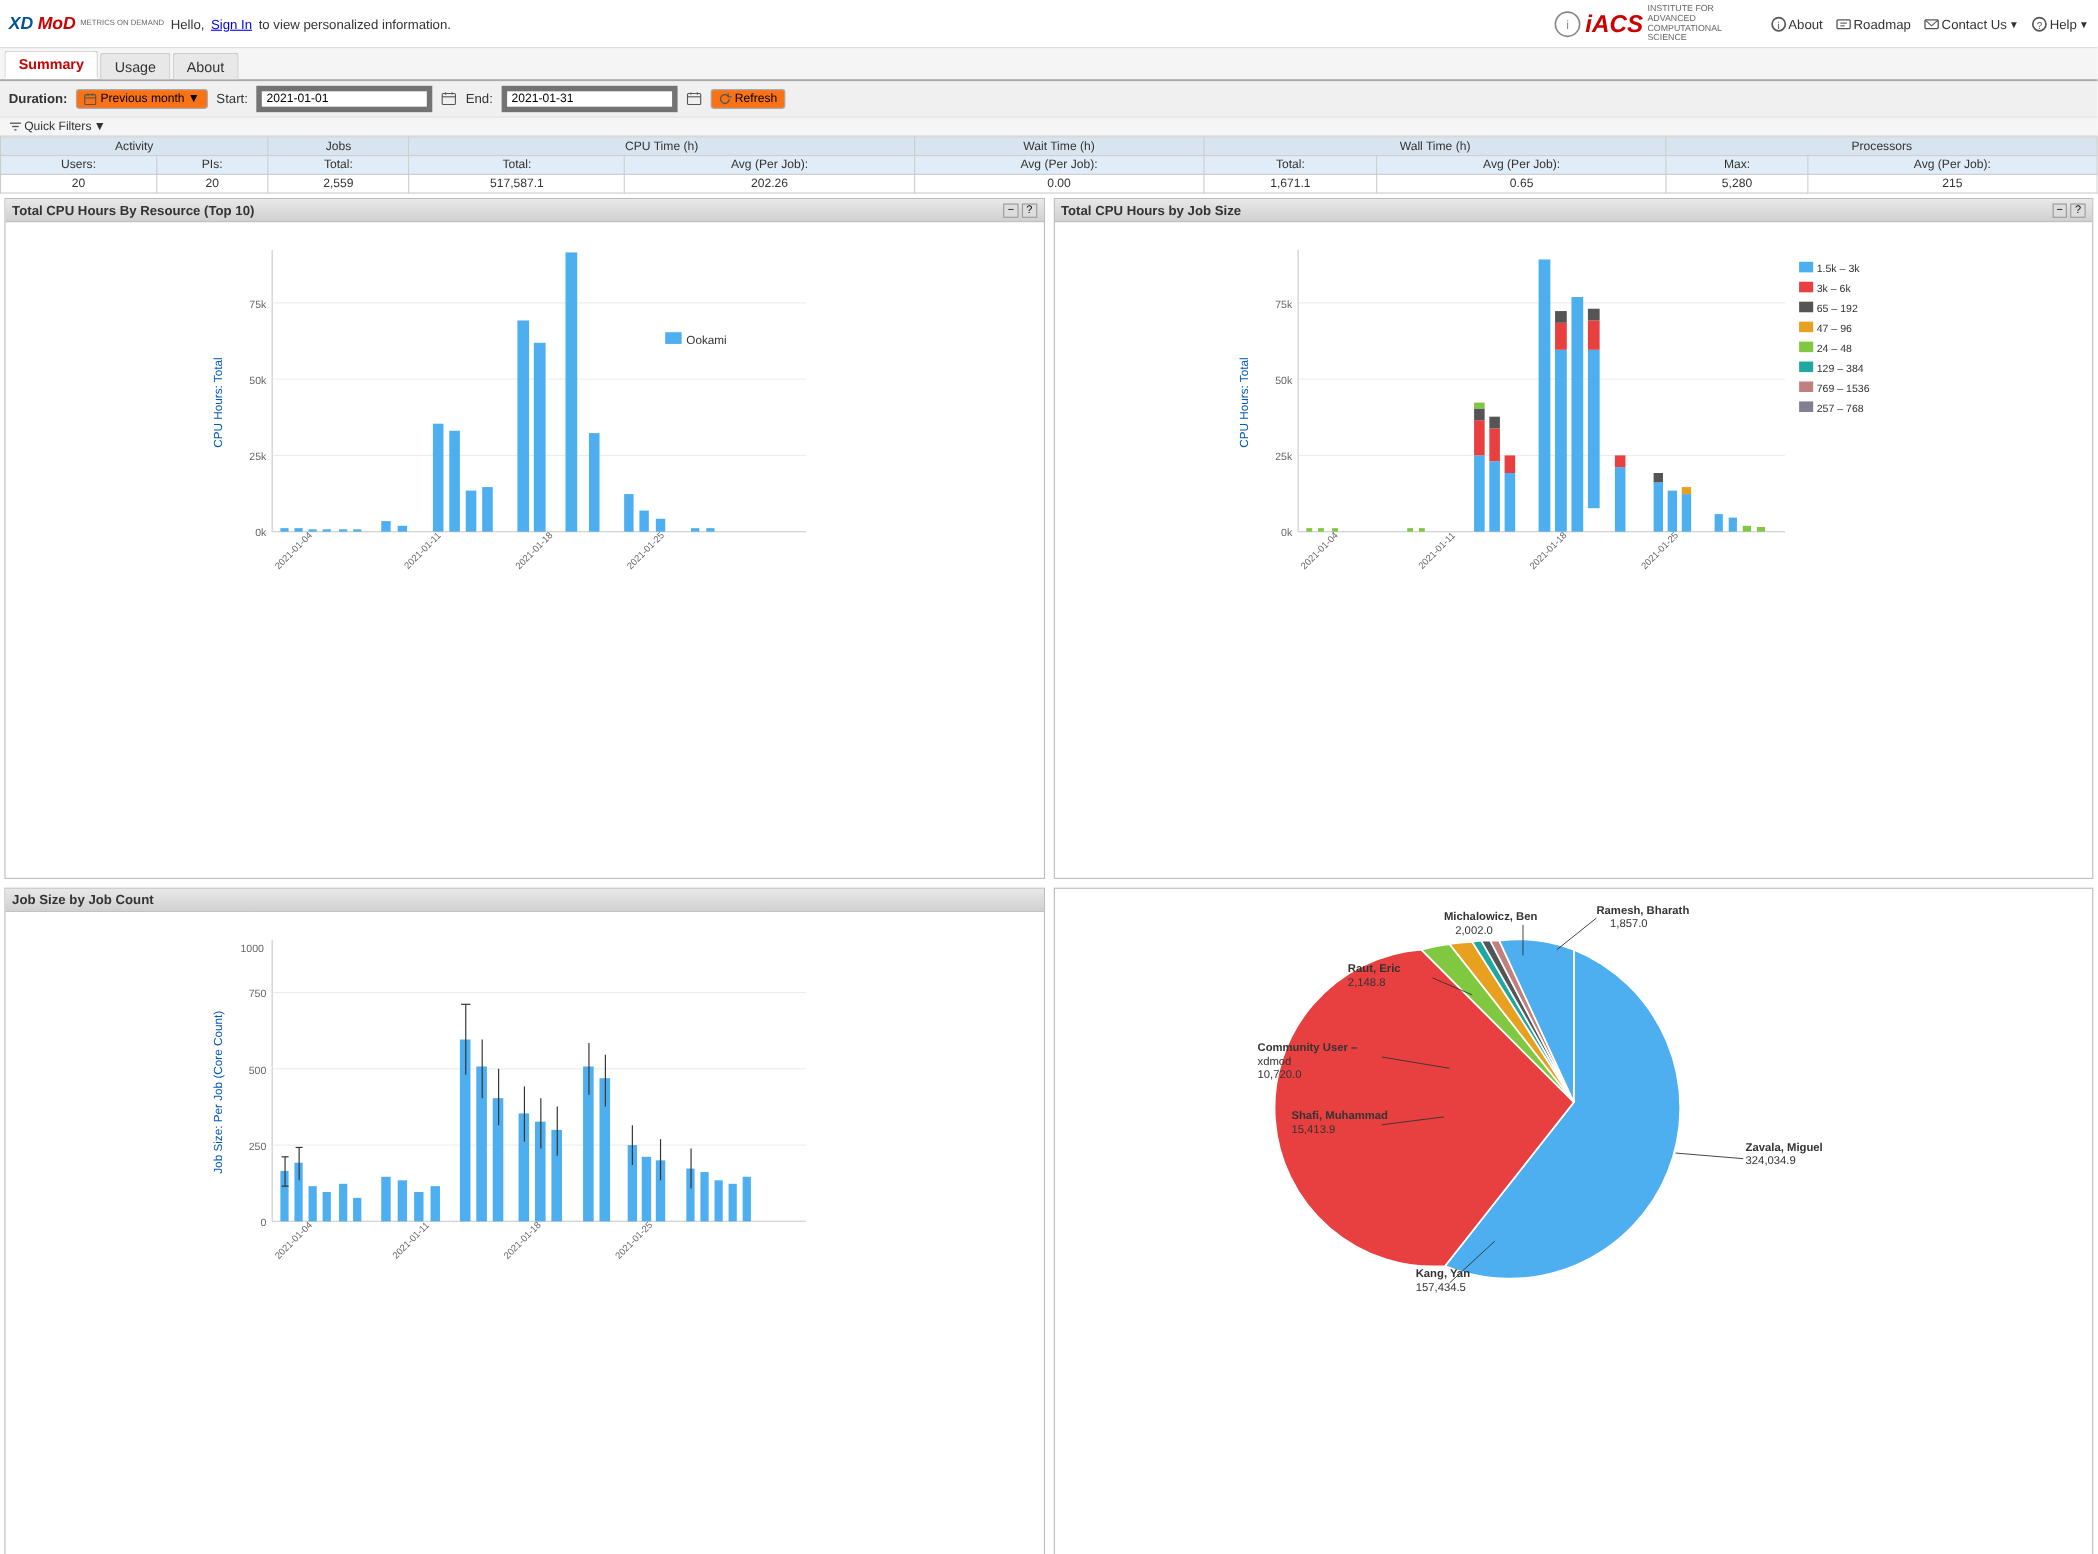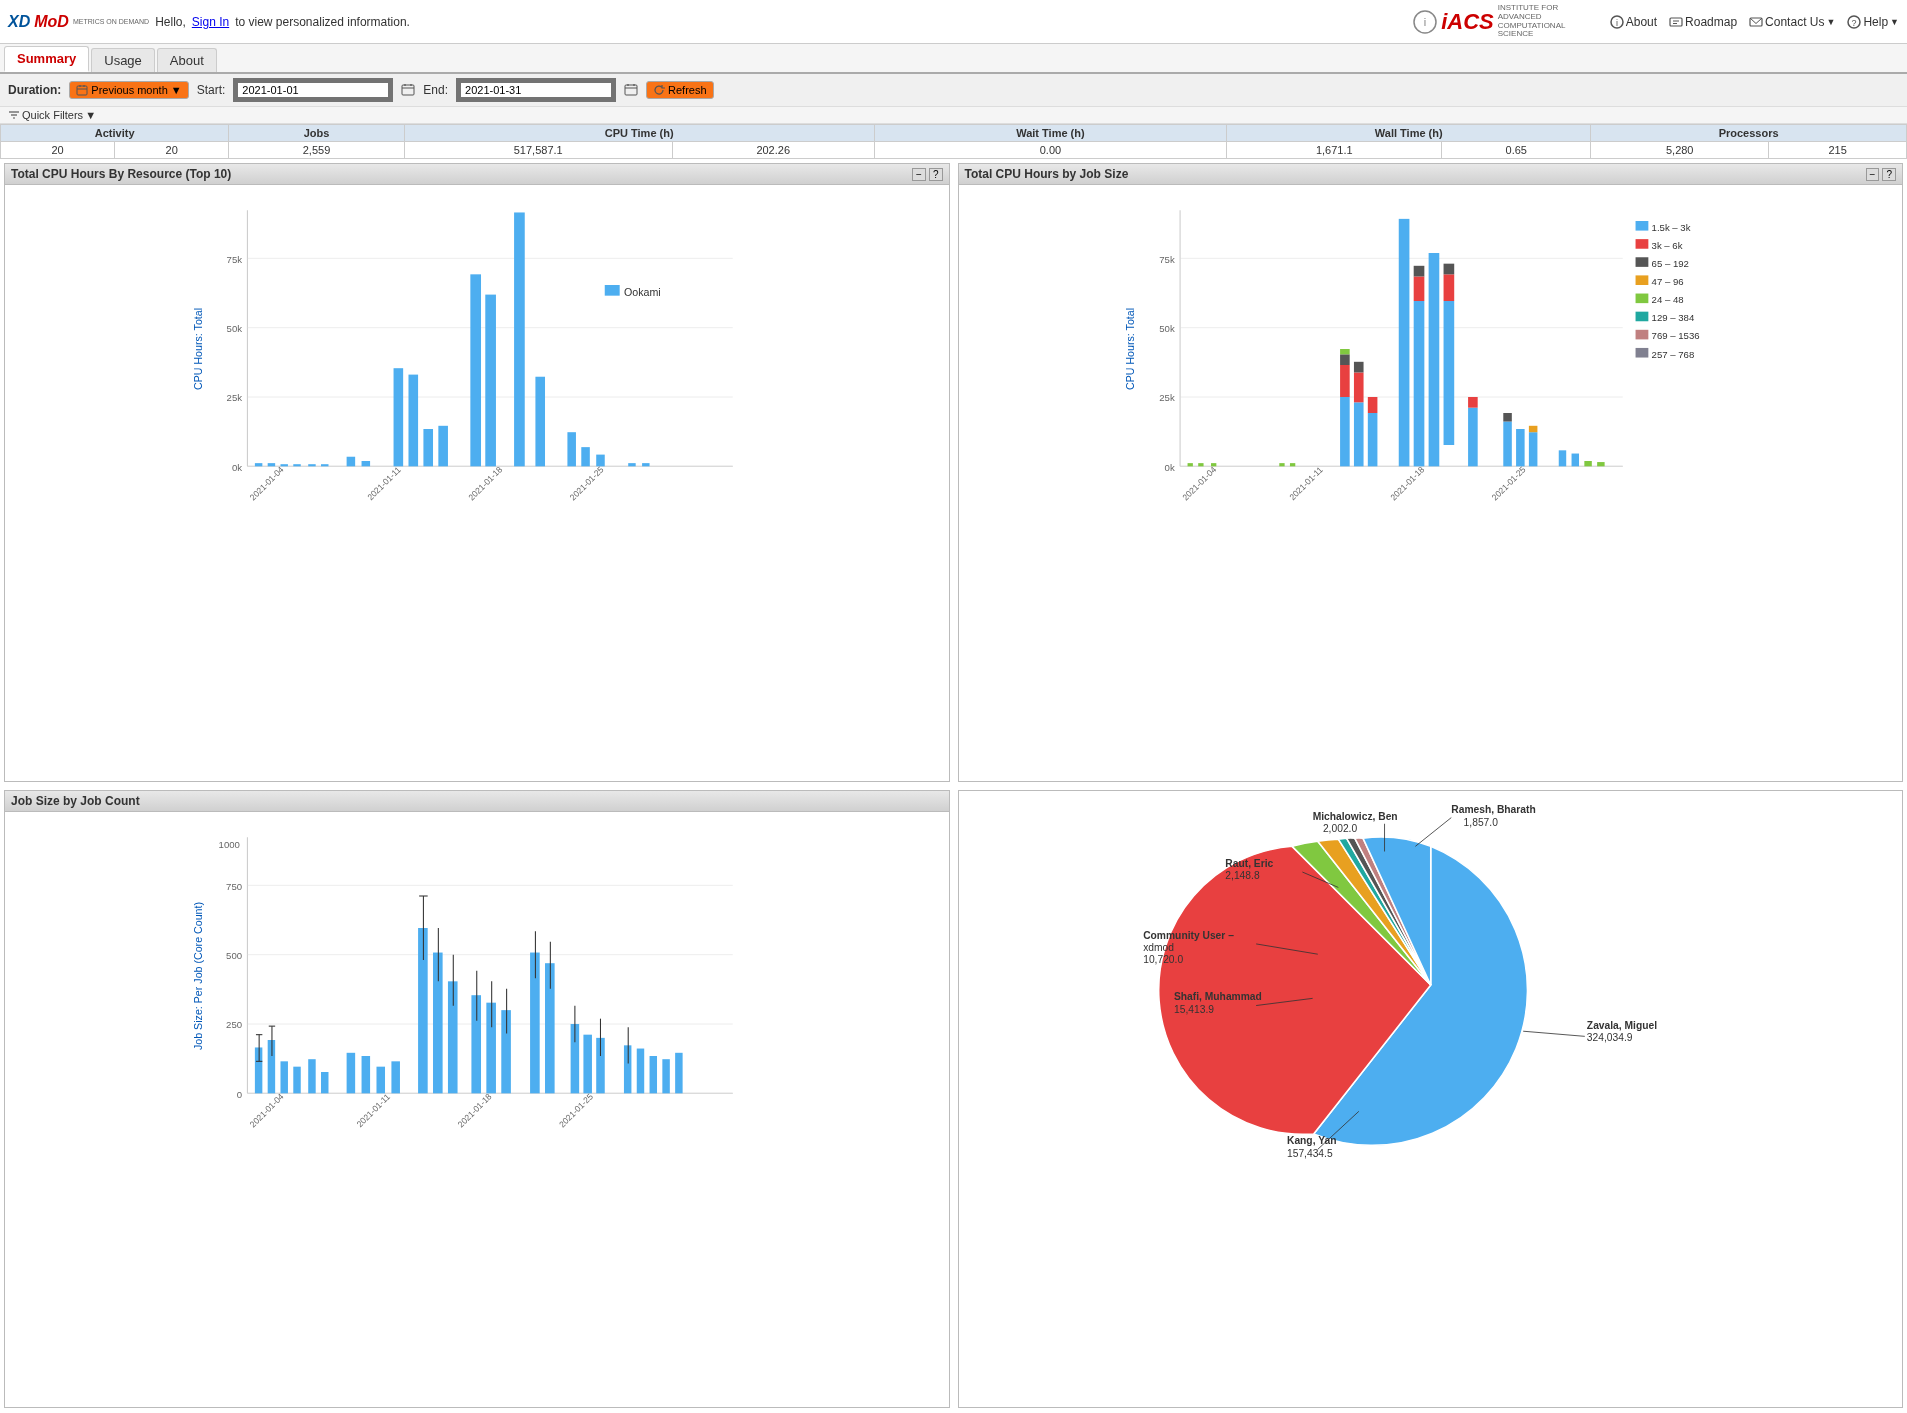--- a/index.html
+++ b/index.html
@@ -25,21 +25,21 @@
     .toolbar-btn { font-size: 11px; background: #f97316; border: 1px solid #aaa; border-radius: 3px; padding: 2px 6px; cursor: pointer; display: flex; align-items: center; gap: 3px; }
     .toolbar-input { font-size: 11px; border: 5px solid #737373; padding: 1px 4px; background: #fff; }
 
     
     #quickfilters { padding: 2px 8px; border-bottom: 1px solid #ddd; background: #f5f5f5; display: flex; align-items: center; }
     .qf-btn { font-size: 11px; color: #333; cursor: pointer; background: none; border: none; display: flex; align-items: flex-start; gap: 2px; }
 
     
     #summary-table { width: 100%; border-collapse: collapse; font-size: 11px; border-bottom: 1px solid #ccc; }
     #summary-table th, #summary-table td { border: 1px solid #ccc; padding: 2px 6px; text-align: center; white-space: nowrap; }
-    #summary-table thead th { background: #d8e4f0; font-weight: bold; }
+    #summary-table thead th { background: #d8e4f0; font-weight: normal; }
     #summary-table tbody td { background: #fff; }
 
     
     #main { display: flex; height: calc(100vh - 160px); min-height: 900px; }
 
     
     .chart-panel { border: 1px solid #bbb; margin: 4px; background: #fff; display: flex; flex-direction: column; }
     .chart-panel-header { background: linear-gradient(to bottom, #e8e8e8, #d0d0d0); border-bottom: 1px solid #bbb; padding: 3px 6px; font-size: 12px; font-weight: bold; display: flex; justify-content: space-between; align-items: flex-end; }
     .chart-panel-controls { display: flex; gap: 3px; }
     .panel-ctrl-btn { font-size: 10px; cursor: pointer; border: 1px solid #999; background: #ddd; padding: 0 3px; }
@@ -169,20 +169,32 @@
 <table id="summary-table">
   <thead>
     <tr>
       <th colspan="2">Activity</th>
       <th>Jobs</th>
       <th colspan="2">CPU Time (h)</th>
       <th>Wait Time (h)</th>
       <th colspan="2">Wall Time (h)</th>
       <th colspan="2">Processors</th>
     </tr>
+    <tr style="background:#e0ecf8;">
+      <td>Users:</td>
+      <td>PIs:</td>
+      <td>Total:</td>
+      <td>Total:</td>
+      <td>Avg (Per Job):</td>
+      <td>Avg (Per Job):</td>
+      <td>Total:</td>
+      <td>Avg (Per Job):</td>
+      <td>Max:</td>
+      <td>Avg (Per Job):</td>
+    </tr>
   </thead>
   <tbody>
     <tr>
       <td>20</td>
       <td>20</td>
       <td>2,559</td>
       <td>517,587.1</td>
       <td>202.26</td>
       <td>0.00</td>
       <td>1,671.1</td>

